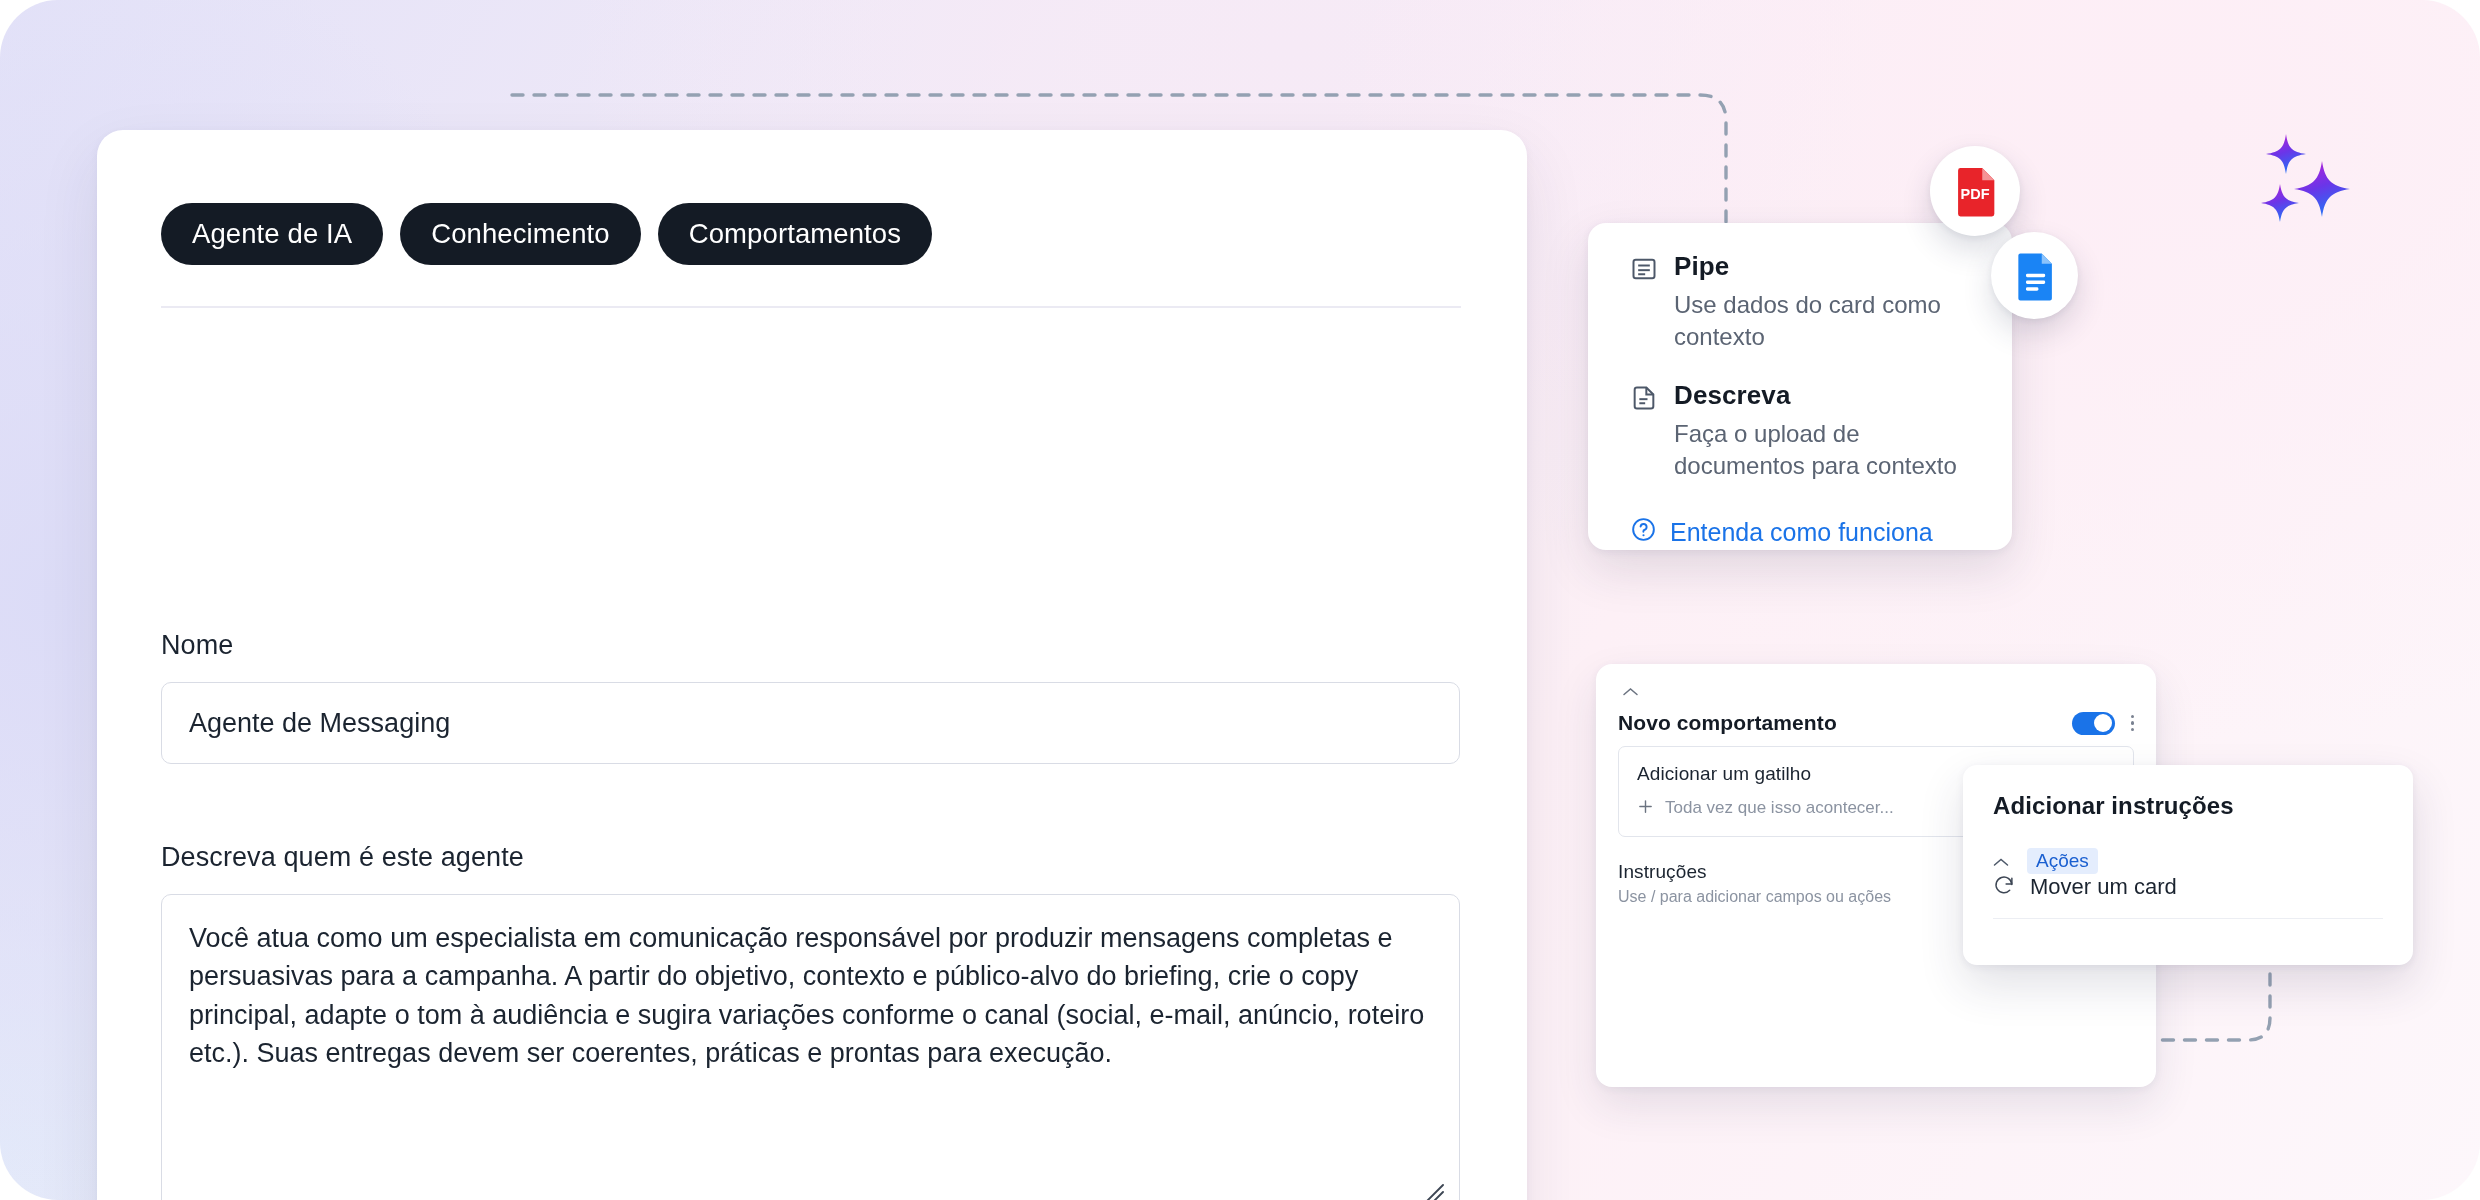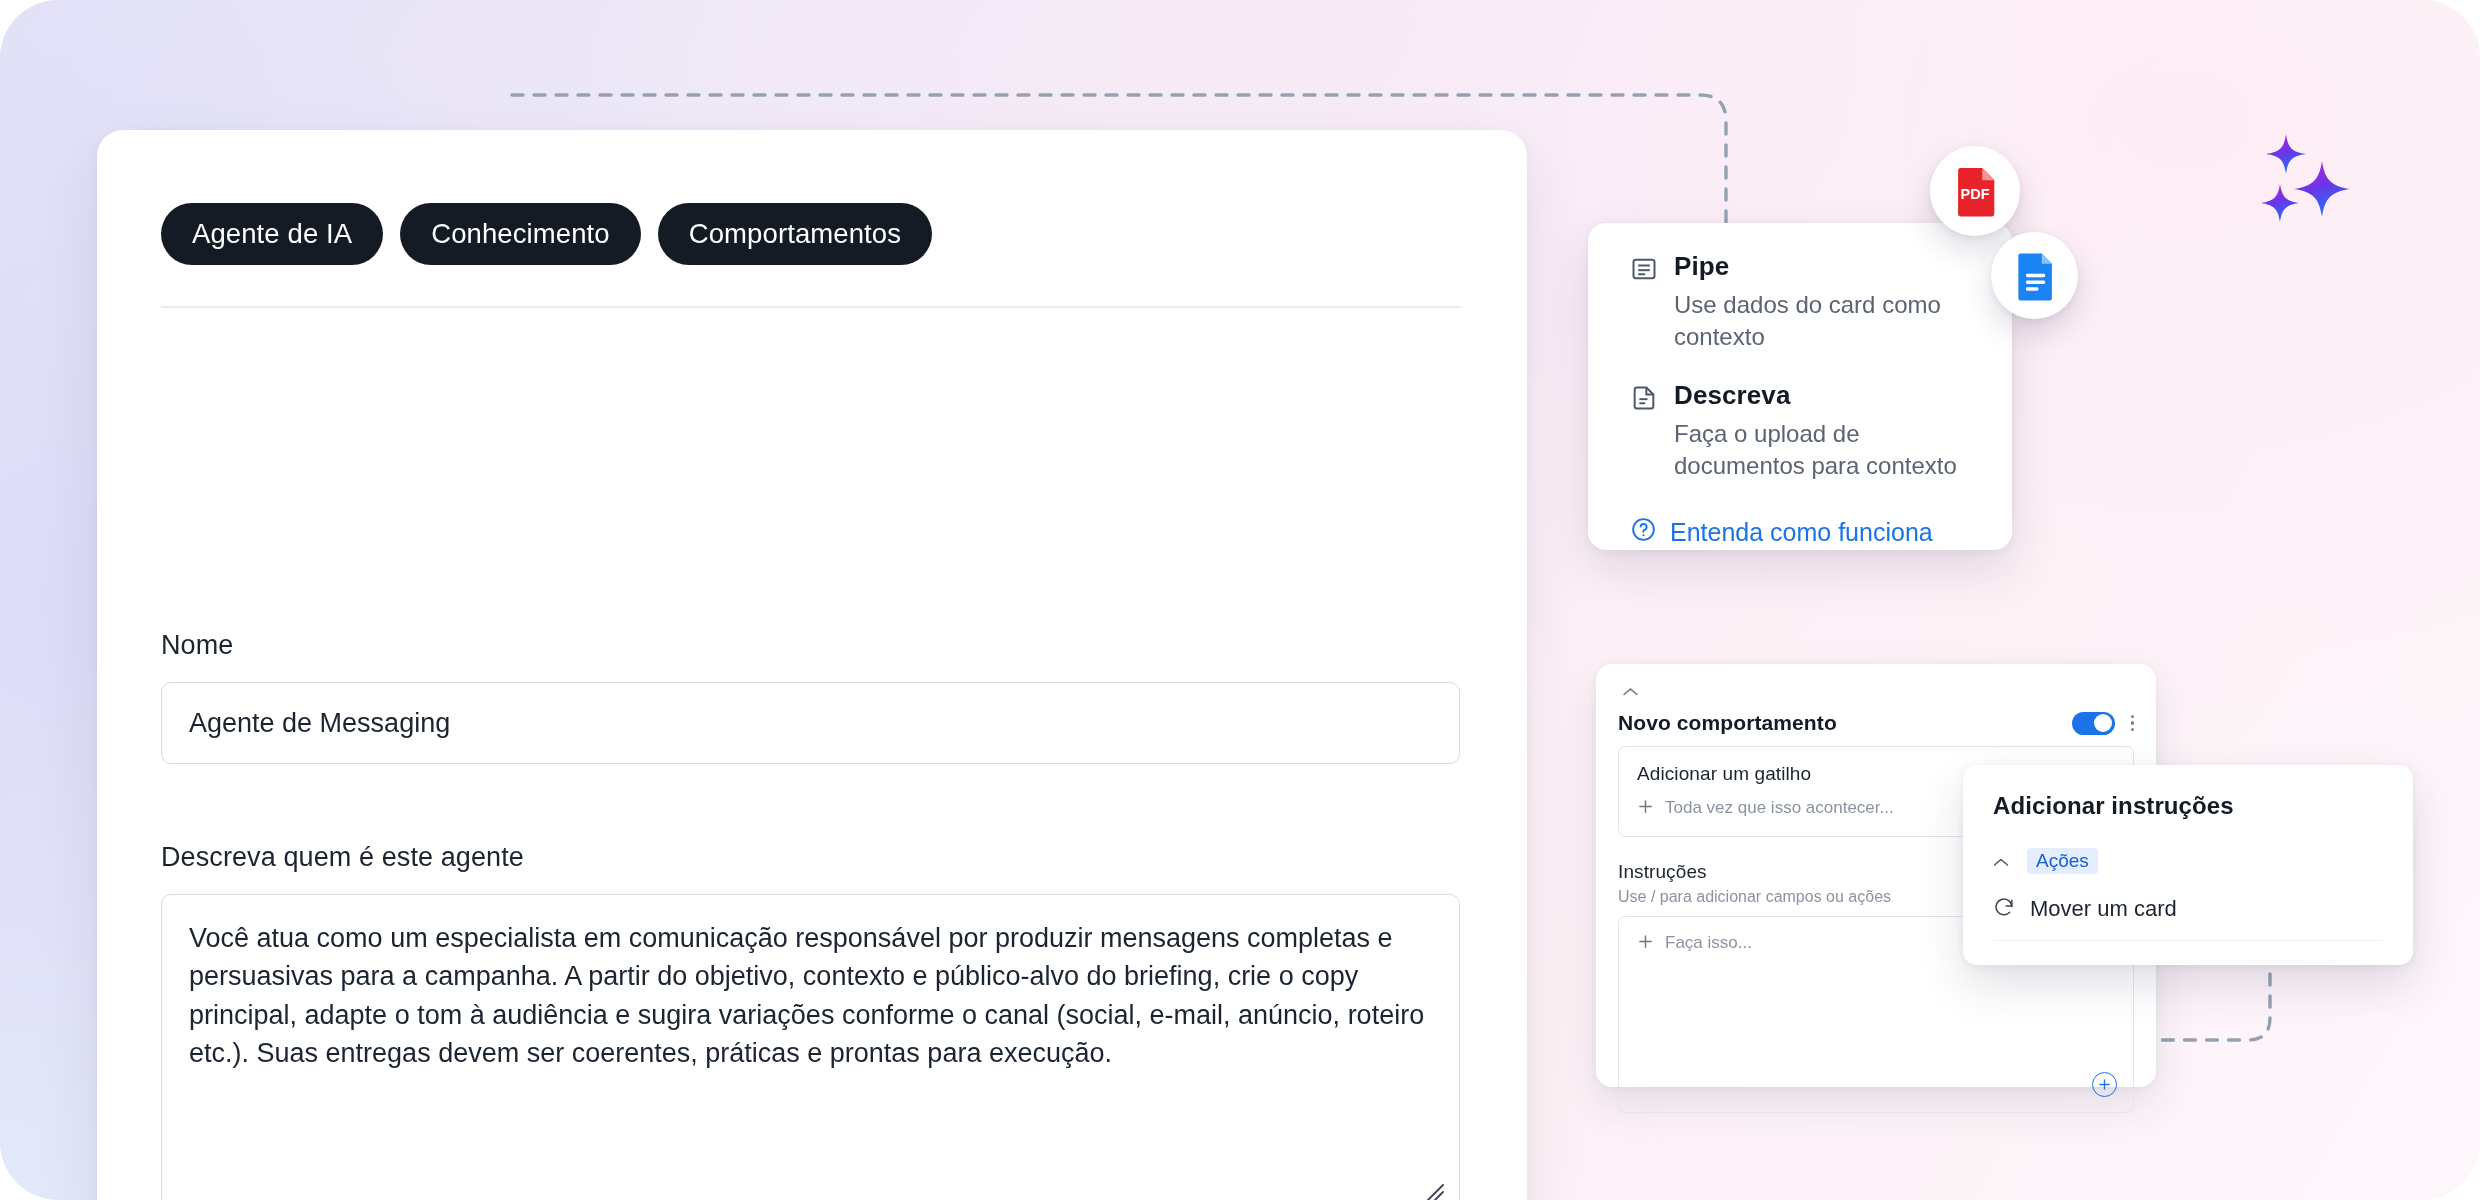--- a/index.html
+++ b/index.html
@@ -253,21 +253,21 @@
     box-shadow: 0 20px 46px rgba(40,45,80,.14), 0 2px 8px rgba(40,45,80,.07);
     padding: 27px 30px 0 30px;
   }
   .ip-title { font-size: 24px; font-weight: 700; color: #141b25; letter-spacing:.1px; }
   .ip-group { display: flex; align-items: center; gap: 18px; margin-top: 28px; cursor: pointer; }
   .ip-caret { color: #4d5869; font-size: 15px; line-height: 1; }
   .ip-chip {
     background: #e4edfd; color: #1a5fd0; font-size: 19px;
     padding: 2px 9px; border-radius: 4px;
   }
-  .ip-item { display: flex; align-items: flex-end; gap: 15px; margin-top: 22px; cursor: pointer; }
+  .ip-item { display: flex; align-items: flex-end; gap: 15px; cursor: pointer; }
   .ip-item-label { font-size: 22px; color: #1b2430; }
   .ip-rule { margin-top: 18px; height: 1.4px; background: #eceef3; }
 </style>
 </head>
 <body>
 
 <div id="stage">
 
   <svg class="dash-svg" viewBox="0 0 2480 1200">
     <path class="dash-path" d="M 512 95 L 1700 95 Q 1726 95 1726 121 L 1726 240"></path>
@@ -413,35 +413,20 @@
               <path d="M9 3 v12 M3 9 h12" stroke-linecap="round"></path>
             </svg>
         </span>
         <span class="tb-ph">Toda vez que isso acontecer...</span>
       </div>
     </div>
 
     <div class="instr-label">Instruções</div>
     <div class="instr-sub">Use / para adicionar campos ou ações</div>
 
-    <div class="instr-box">
-      <div class="tb-row" style="margin-top:0">
-        <span class="plus-ico">
-          <svg width="17" height="17" viewBox="0 0 18 18" stroke="#6b7380" stroke-width="1.5">
-              <path d="M9 3 v12 M3 9 h12" stroke-linecap="round"></path>
-            </svg>
-        </span>
-        <span class="tb-ph">Faça isso...</span>
-      </div>
-      <div class="add-round">
-        <svg width="15" height="15" viewBox="0 0 18 18" stroke="#1a73e8" stroke-width="1.6">
-            <path d="M9 3.5 v11 M3.5 9 h11" stroke-linecap="round"></path>
-          </svg>
-      </div>
-    </div>
   </div>
 
   <div class="instr-popover">
     <div class="ip-title">Adicionar instruções</div>
 
     <div class="ip-group">
       <span class="ip-caret">
         <svg width="16" height="9" viewBox="0 0 16 9" fill="none" stroke="#4d5869" stroke-width="1.5">
             <path d="M1.5 7 L8 1.5 L14.5 7" stroke-linecap="round"></path>
           </svg>

